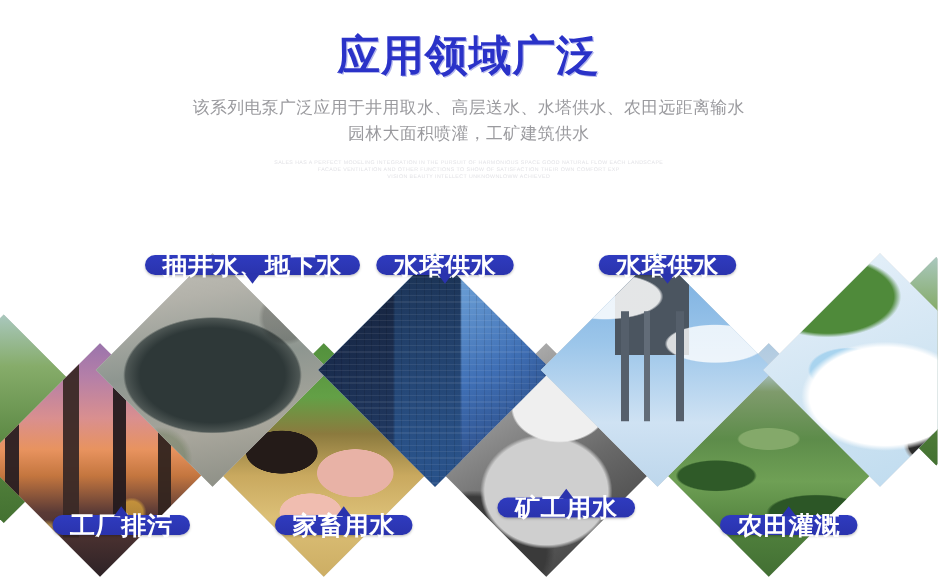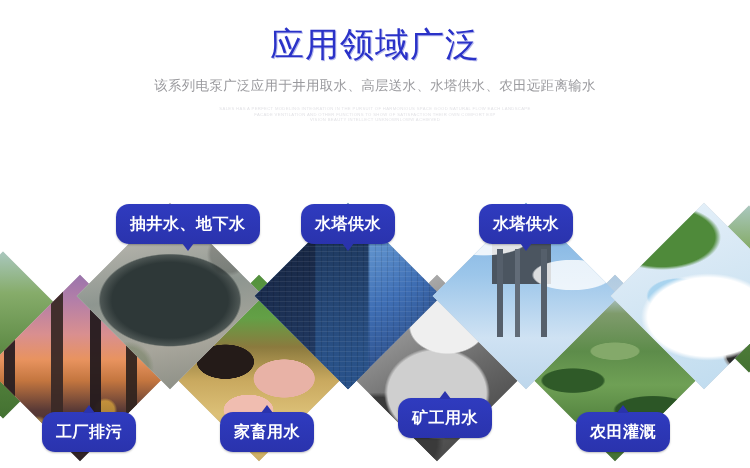--- a/index.html
+++ b/index.html
@@ -11,21 +11,21 @@
   }
   #page { position: relative; width: 750px; height: 468px; background: #fff; }
 
   
   .header { position: absolute; left: 0; top: 0; width: 750px; text-align: center; }
   .title-row {
     display: flex; align-items: baseline; justify-content: center;
     gap: 20px; padding-top: 22px; white-space: nowrap;
   }
   .title-main {
-    font-size: 34px; font-weight: normal; letter-spacing: 1px;
+    font-size: 34px; font-weight: bold; letter-spacing: 1px;
     color: #2a32c8;
     text-shadow: 1px 1px 0 rgba(40,50,200,.35);
   }
   .title-sub-outline {
     font-size: 33px; font-weight: 300; letter-spacing: 1px;
     color: #ffffff;
     -webkit-text-stroke: 1px #a8aab0;
     text-shadow: 0 0 0 #a8aab0;
   }
   .subtitle-block { margin-top: 8px; line-height: 1.55; }
@@ -204,24 +204,24 @@
 
   
   .scene-field {
     background: linear-gradient(to bottom, #bcd6ea 0%, #86ac6a 30%, #57853f 62%, #3c6a2c 100%);
   }
 
   
   .pill {
     position: absolute;
     display: inline-flex; align-items: center; justify-content: center;
-    height: 40px; padding: 0 14px;
+    height: 16px; padding: 0 14px;
     background: linear-gradient(to bottom, #2f3bbf 0%, #2a33ad 100%);
     border-radius: 13px;
-    color: #ffffff; font-size: 16px; font-weight: bold;
+    color: #ffffff; font-size: 20px; font-weight: bold;
     letter-spacing: .5px; white-space: nowrap;
     box-shadow: 0 1px 2px rgba(0,0,0,.25);
     z-index: 10;
   }
   .pill .ptr {
     position: absolute; left: 50%; margin-left: -6px;
     width: 0; height: 0;
     border-left: 6px solid transparent;
     border-right: 6px solid transparent;
   }
@@ -233,20 +233,21 @@
 
 <div id="page">
 
   <div class="header">
     <div class="title-row">
       <span class="title-main">应用领域广泛</span>
     </div>
 
     <div class="subtitle-block">
       <div class="subtitle-line">该系列电泵广泛应用于井用取水、高层送水、水塔供水、农田远距离输水</div>
+      <div class="subtitle-line">园林大面积喷灌，工矿建筑供水</div>
     </div>
 
     <div class="fineprint-block">
       <div class="fineprint-line">SALES HAS A PERFECT MODELING INTEGRATION IN THE PURSUIT OF HARMONIOUS SPACE GOOD NATURAL FLOW EACH LANDSCAPE</div>
       <div class="fineprint-line">FACADE VENTILATION AND OTHER FUNCTIONS TO SHOW OF SATISFACTION THEIR OWN COMFORT EXP</div>
       <div class="fineprint-line">VISION BEAUTY INTELLECT UNKNOWNLOWW ACHIEVED</div>
     </div>
   </div>
 
   <div class="diamonds">

